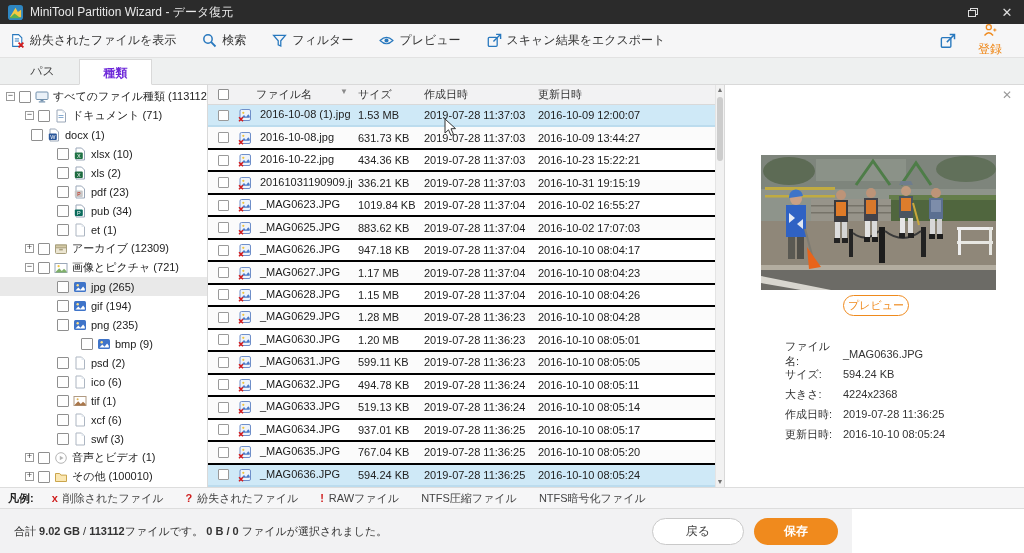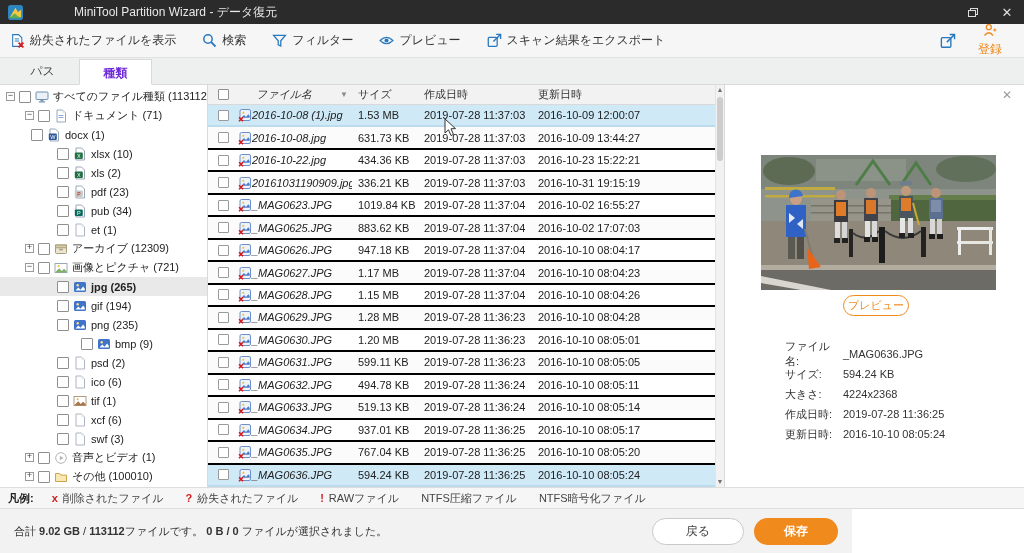--- a/index.html
+++ b/index.html
@@ -1,21 +1,21 @@
 <!DOCTYPE html>
 <html><head>
 <meta charset="utf-8">
 <style>
   * { margin:0; padding:0; box-sizing:border-box; }
   html,body { width:1024px; height:553px; overflow:hidden; }
   body { font-family:"Liberation Sans","DejaVu Sans",sans-serif; font-size:11px; color:#333; background:#fff; position:relative; }
   .app { position:absolute; inset:0; width:1024px; height:553px; background:#fff; }
 
   
-  .titlebar { position:absolute; left:0; top:0; width:1024px; height:24px; background:#2b2b2b; display:flex; align-items:center;gap:44px; }
+  .titlebar { position:absolute; left:0; top:0; width:1024px; height:24px; background:#2b2b2b; display:flex; align-items:center; }
   .titlebar .logo { width:15px; height:15px; margin:0 7px 0 8px; display:inline-flex; }
   .titlebar .title { color:#e8e8e8; font-size:12px; }
   .winbtns { margin-left:auto; display:flex; align-items:center; height:100%; }
   .winbtn { width:34px; height:24px; display:flex; align-items:center; justify-content:center; color:#ddd; cursor:default; }
   .restore-glyph { position:relative; width:10px; height:9px; }
   .restore-glyph i { position:absolute; border:1px solid #ddd; width:8px; height:7px; display:block; }
   .restore-glyph i:first-child { right:0; top:0; }
   .restore-glyph i:last-child { left:0; bottom:0; background:#2b2b2b; }
   .close-glyph { font-size:13px; line-height:1; color:#ddd; }
 
@@ -47,21 +47,21 @@
   .tlabel { font-size:11px; color:#222; }
 
   
   .filetable { position:absolute; left:208px; top:0; width:516px; height:402px; }
   .thead { position:absolute; left:0; top:0; right:9px; height:20px; background:#f2f2f3; border-bottom:1px solid #d9d9d9; display:flex; align-items:center; font-size:11px; color:#333; }
   .tbody { position:absolute; left:0; top:20px; right:9px; bottom:0; display:flex; flex-direction:column; }
   .frow { flex:1; display:flex; align-items:center; border-bottom:2px solid #000000; font-size:11px; color:#222; cursor:default; }
   .frow:nth-child(even){ background:#fbfbfb; }
   .frow.hl { background:#cfe9f7; border-bottom-color:#bcdcee; }
   .col-cb { width:30px; display:flex; justify-content:center; flex:none; }
-  .col-name { width:114px; flex:none; display:flex; align-items:center; gap:0; overflow:hidden;font-style:italic; }
+  .col-name { width:114px; flex:none; display:flex; gap:8px; overflow:hidden; }
   .col-size { width:66px; flex:none; padding-left:6px; }
   .col-created { width:114px; flex:none; padding-left:6px; }
   .col-modified { flex:1; padding-left:6px; }
   .hcb { width:11px; height:11px; border:1px solid #8f8f8f; background:#fff; border-radius:1px; }
   .rcb { width:11px; height:11px; border:1px solid #9a9a9a; background:#fff; border-radius:1px; }
   .ficon { width:14px; height:14px; display:inline-flex; flex:none; }
   .sorticn { margin-left:auto; margin-right:4px; color:#8a8a8a; font-size:8px; }
   .hname-label { padding-left:18px; }
 
   
@@ -327,21 +327,21 @@
     <span class="ticon">
             <svg width="100%" height="100%" viewBox="0 0 14 14">
               <rect x="1" y="2.5" width="12" height="9" fill="#fff" stroke="#9aa7b8"></rect>
               <circle cx="4.6" cy="5.2" r="1.1" fill="#f0c33c"></circle>
               <path d="M2 10.5l3.2-3.2 2.6 2.6 2.2-2.2 2.6 2.6v1.2H2z" fill="#7fb069"></path>
             </svg>
           </span>
     <span class="tlabel">画像とピクチャ (721)</span>
   </div>
 
-  <div class="titem selected" style="padding-left: 44px; font-weight: bold;">
+  <div class="titem selected" style="padding-left: 44px;">
     <span class="texp none"></span>
     <span class="tcb"></span>
     <span class="ticon">
             <svg width="100%" height="100%" viewBox="0 0 14 14">
               <rect x="1" y="2" width="12" height="10" rx="1.5" fill="#3f74c9"></rect>
               <circle cx="4.7" cy="5.2" r="1.2" fill="#ffe08a"></circle>
               <path d="M2.5 10.5L5.3 7.6l2.2 2.2 2.6-3.2 1.7 2.2v1.7H2.5z" fill="#fff"></path>
             </svg>
           </span>
     <span class="tlabel">jpg (265)</span>

